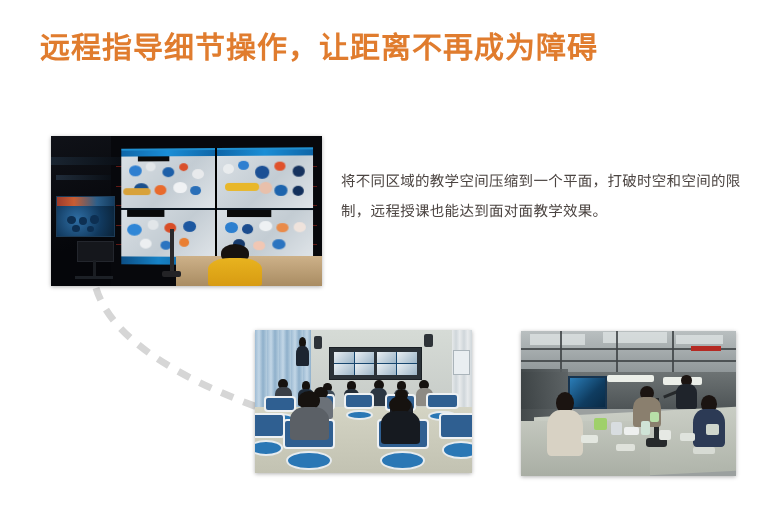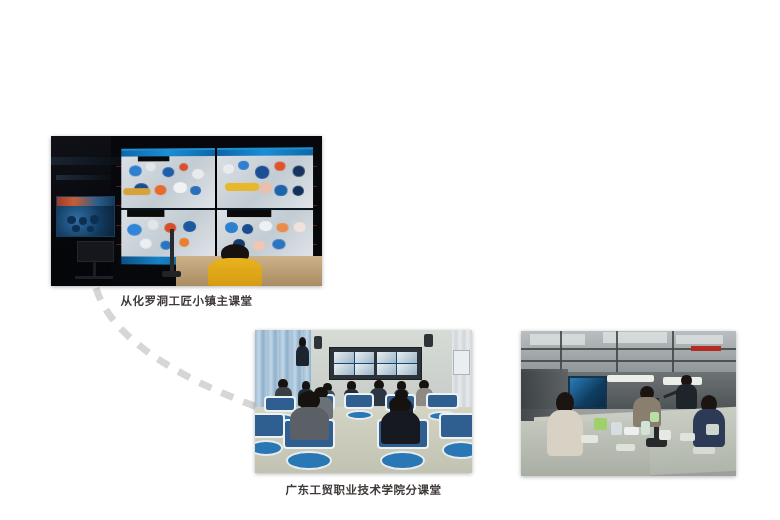--- a/index.html
+++ b/index.html
@@ -348,21 +348,23 @@
     position: absolute; left: 0; top: 26%; width: 22%; height: 40%;
     background: linear-gradient(90deg,#3a4042,#5c6264);
     opacity: .9;
   }
 </style>
 </head>
 <body>
 
 <div class="slide">
 
-
+  <div class="slide-title">远程指导细节操作，让距离不再成为障碍</div>
+
+  <div class="body-text">将不同区域的教学空间压缩到一个平面，打破时空和空间的限制，远程授课也能达到面对面教学效果。</div>
 
   <svg class="connector" viewBox="0 0 230 150">
     <path d="M 36 8 C 50 55, 110 95, 200 128" fill="none" stroke="#d6d6d6" stroke-width="7" stroke-linecap="butt" stroke-dasharray="13 11"></path>
   </svg>
 
   <div class="photo" id="photo-main">
     <div class="scene hall">
       <div class="side-wall"></div>
       <div class="ceiling-bar"></div>
       <div class="ceiling-bar2"></div>
@@ -452,21 +454,20 @@
 
       <div class="desk"></div>
       <div class="mic"></div>
       <div class="mic-base"></div>
       <div class="person">
         <div class="hair"></div>
         <div class="body"></div>
       </div>
     </div>
   </div>
-  <div class="caption" id="caption-main">从化罗洞工匠小镇主课堂</div>
 
   <div class="photo" id="photo-gdgm">
     <div class="scene classroom">
       <div class="back-wall"></div>
       <div class="curtain"></div>
       <div class="curtain right"></div>
       <div class="window"></div>
       <div class="wall-panel"></div>
 
       <div class="speaker" style="left:27%;top:4%"></div>
@@ -572,21 +573,20 @@
       <div class="student" style="left:16%;top:43%;width:18%;height:34%">
         <div class="head"></div>
           <div class="torso" style="background:#5b6066"></div>
       </div>
       <div class="student" style="left:58%;top:46%;width:18%;height:34%">
         <div class="head"></div>
           <div class="torso" style="background:#161a20"></div>
       </div>
     </div>
   </div>
-  <div class="caption" id="caption-gdgm">广东工贸职业技术学院分课堂</div>
 
   <div class="photo" id="photo-factory">
     <div class="scene factory">
       <div class="roof"></div>
       <div class="skylight" style="left:4%;top:2%;width:26%;height:8%"></div>
       <div class="skylight" style="left:38%;top:1%;width:30%;height:7%"></div>
       <div class="skylight" style="left:72%;top:3%;width:22%;height:6%"></div>
       <div class="truss" style="left:0;top:12%;width:100%"></div>
       <div class="truss" style="left:0;top:20%;width:100%"></div>
       <div class="truss v" style="left:18%;top:0;height:28%;width:2px;background:#3f4447"></div>

